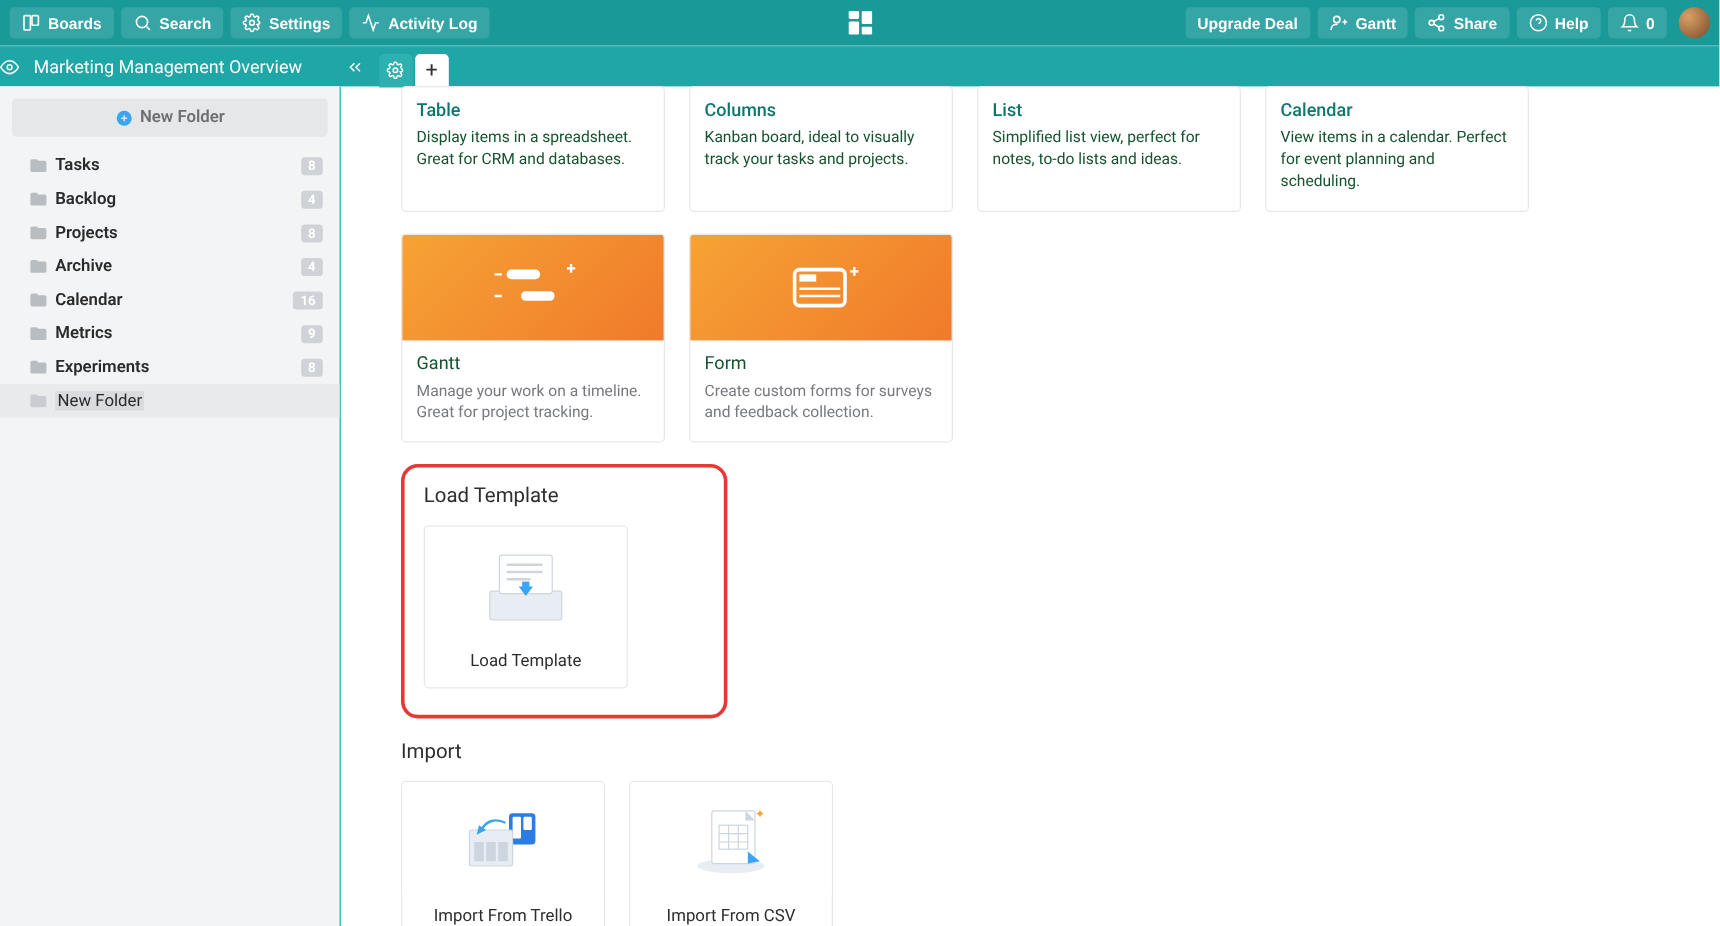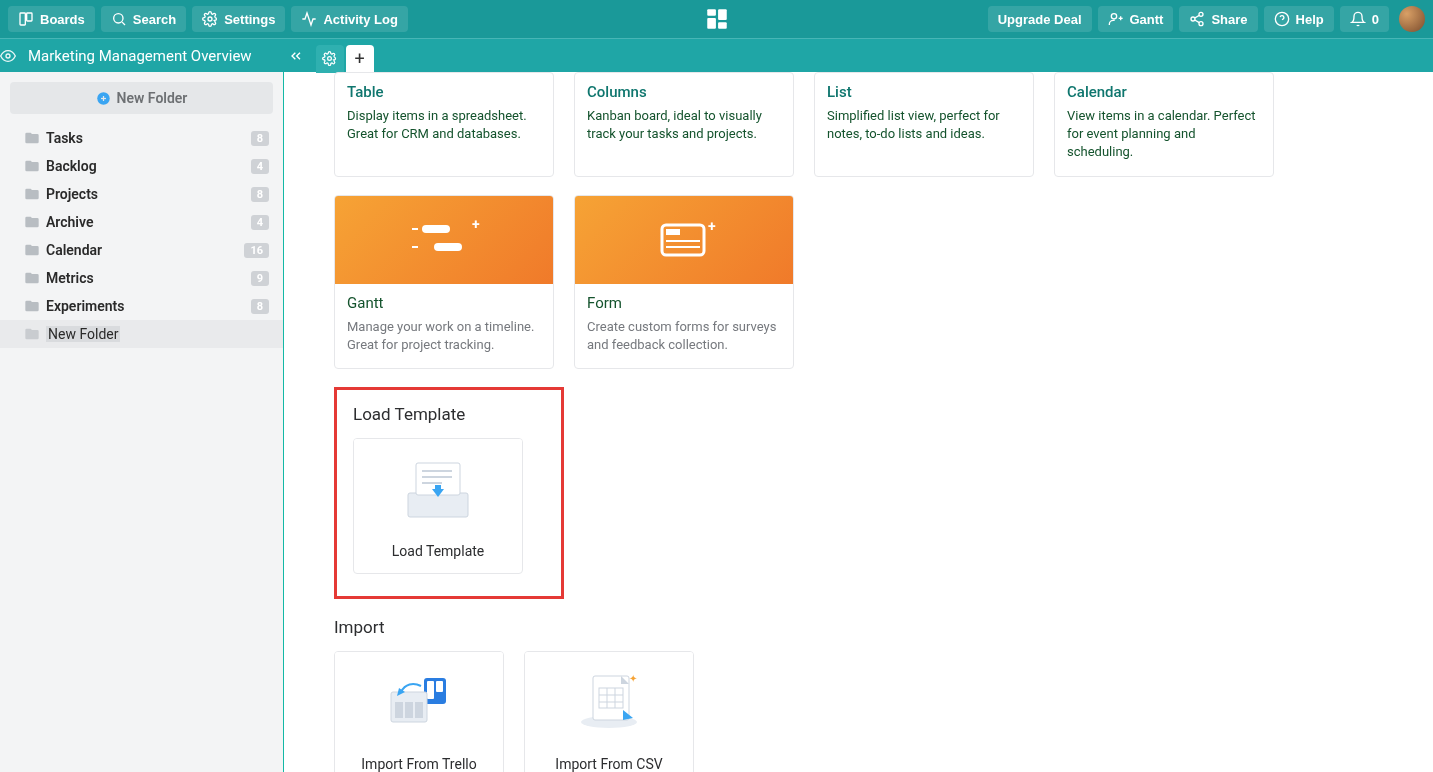--- a/index.html
+++ b/index.html
@@ -204,22 +204,22 @@
   }
 
   .section-row { margin-top: 18px; }
   .section-title {
     font-size:17px; color:#2d2e30; margin-bottom: 14px;
   }
 
   .highlight-box {
     border: 3px solid #e53935;
     padding: 14px 16px 22px;
-    width: 230px;
-    border-radius: 0;
+    width: 272px;
+    border-radius: 14px;
   }
 
   .tpl-card {
     width: 170px;
     border: 1px solid #e6e7ea;
     border-radius: 4px;
     background:#fff;
     overflow:hidden;
     cursor:pointer;
   }

